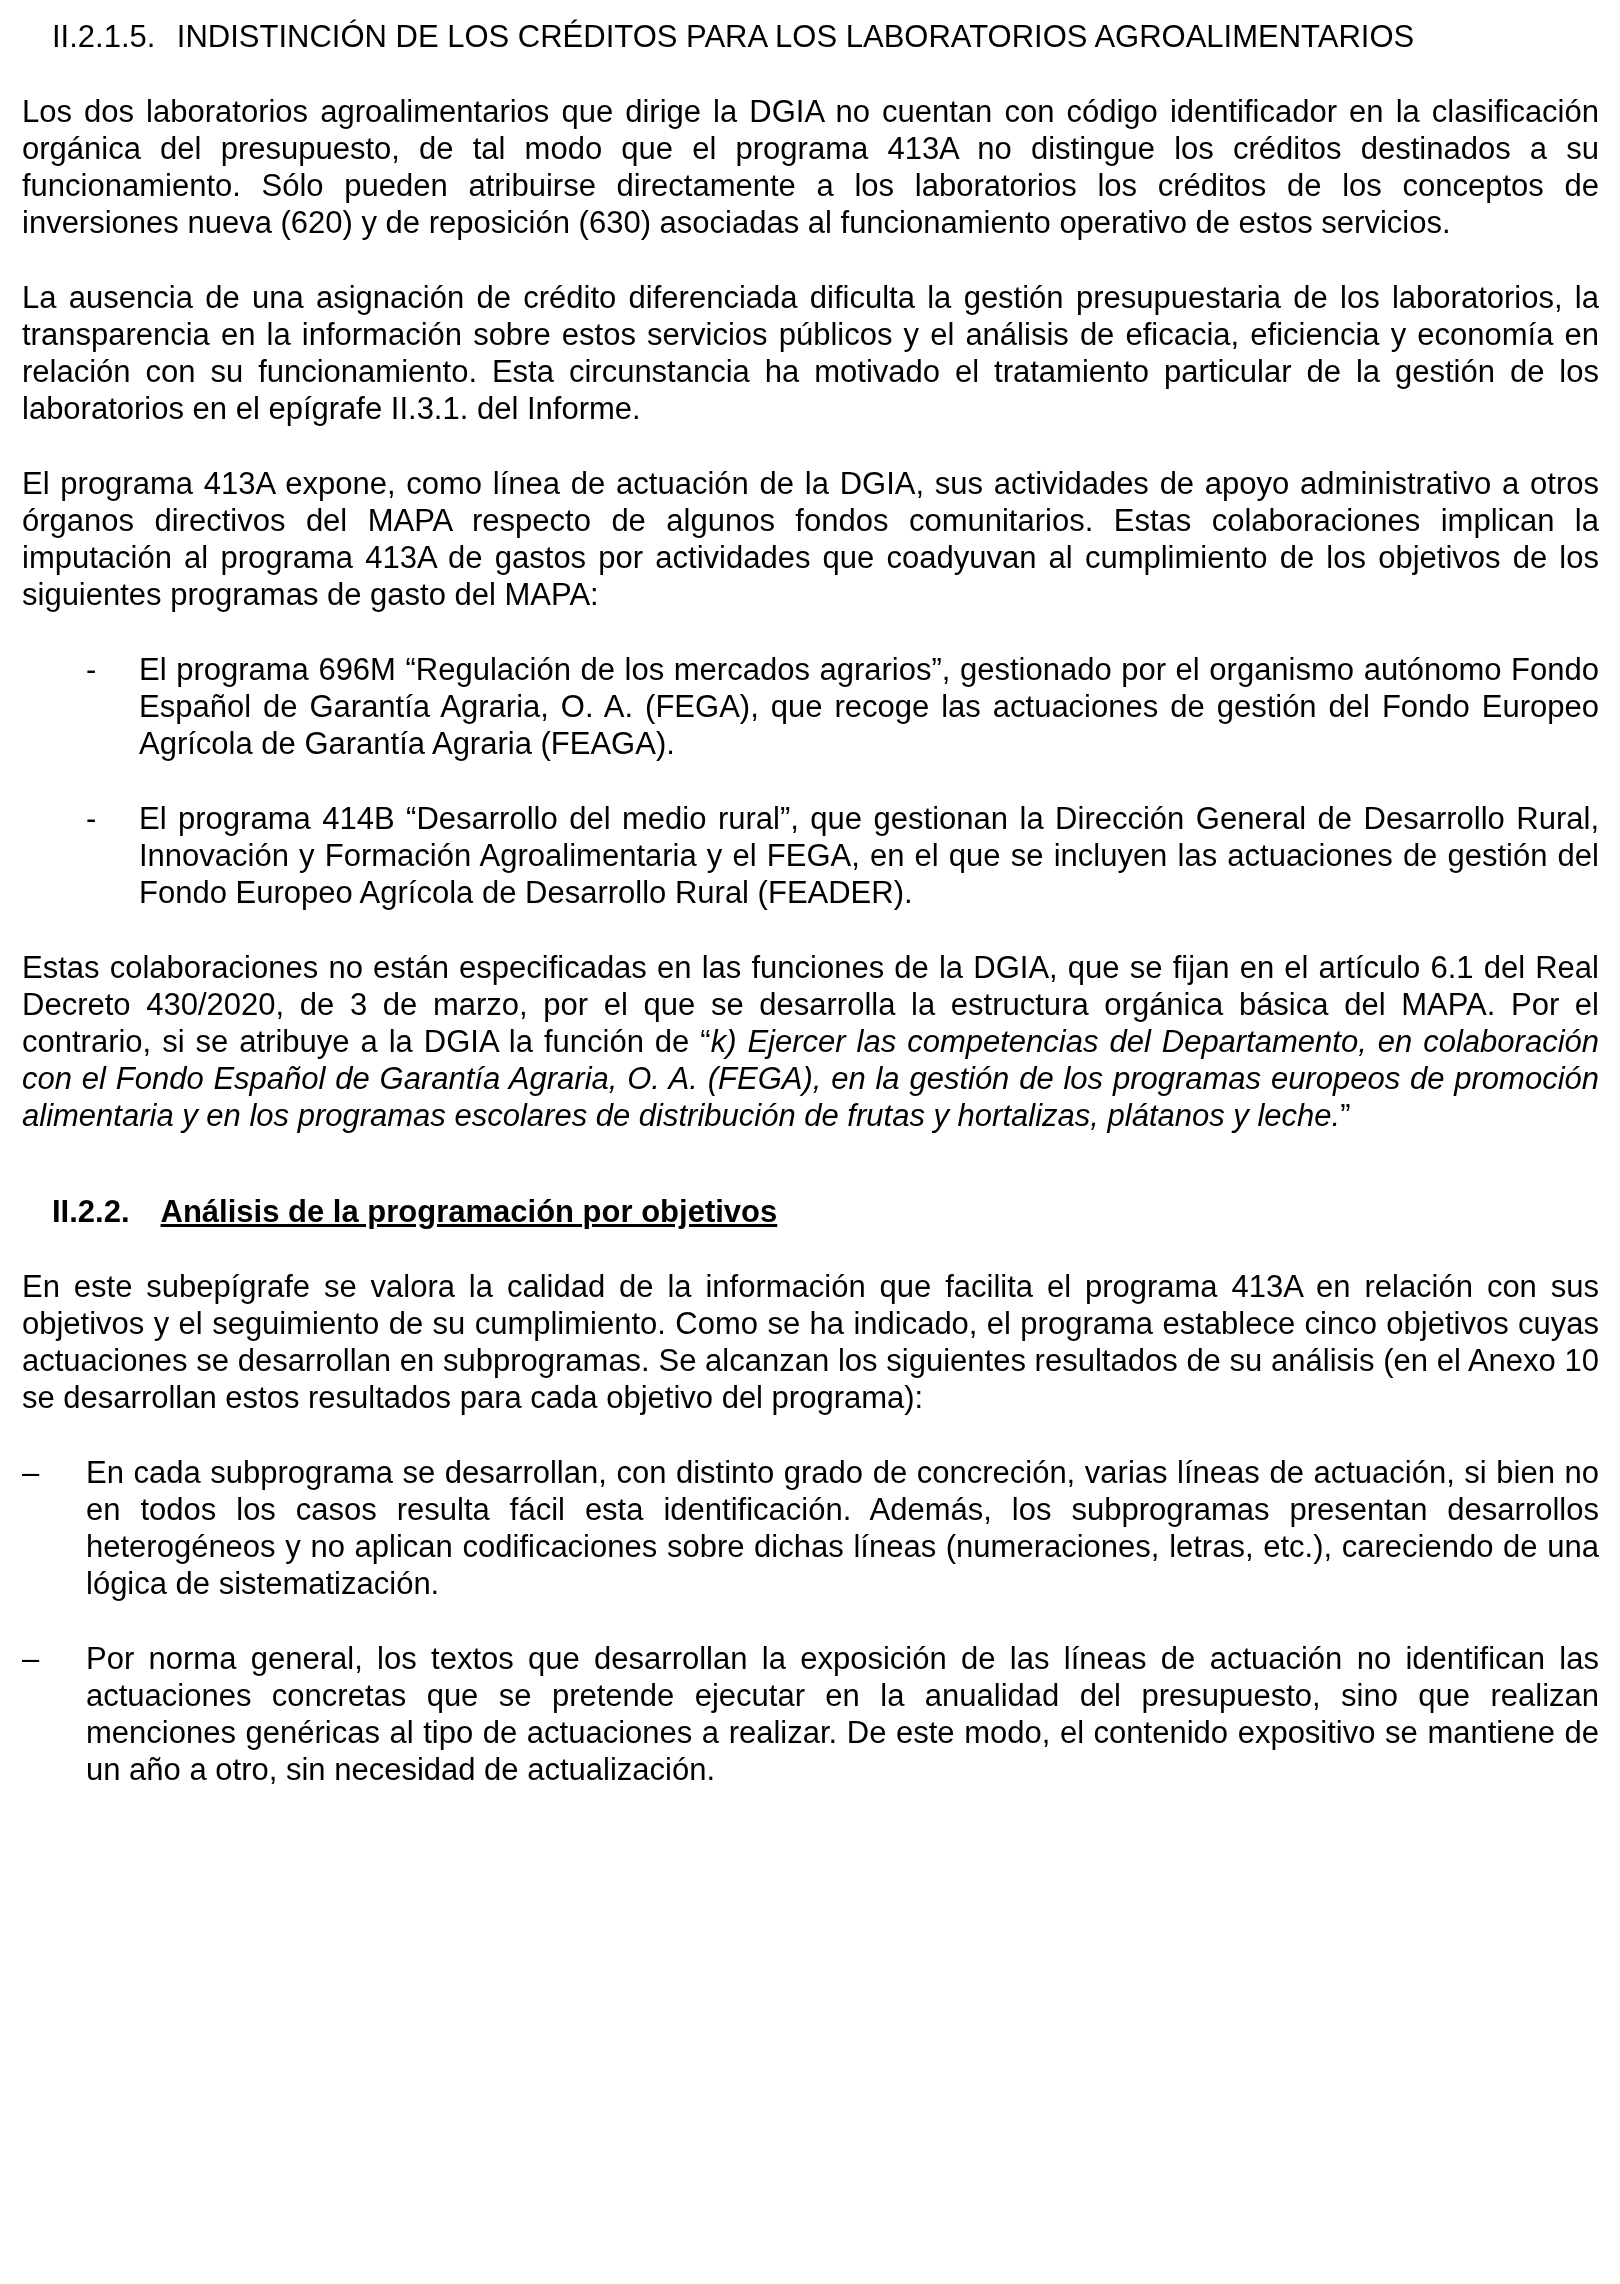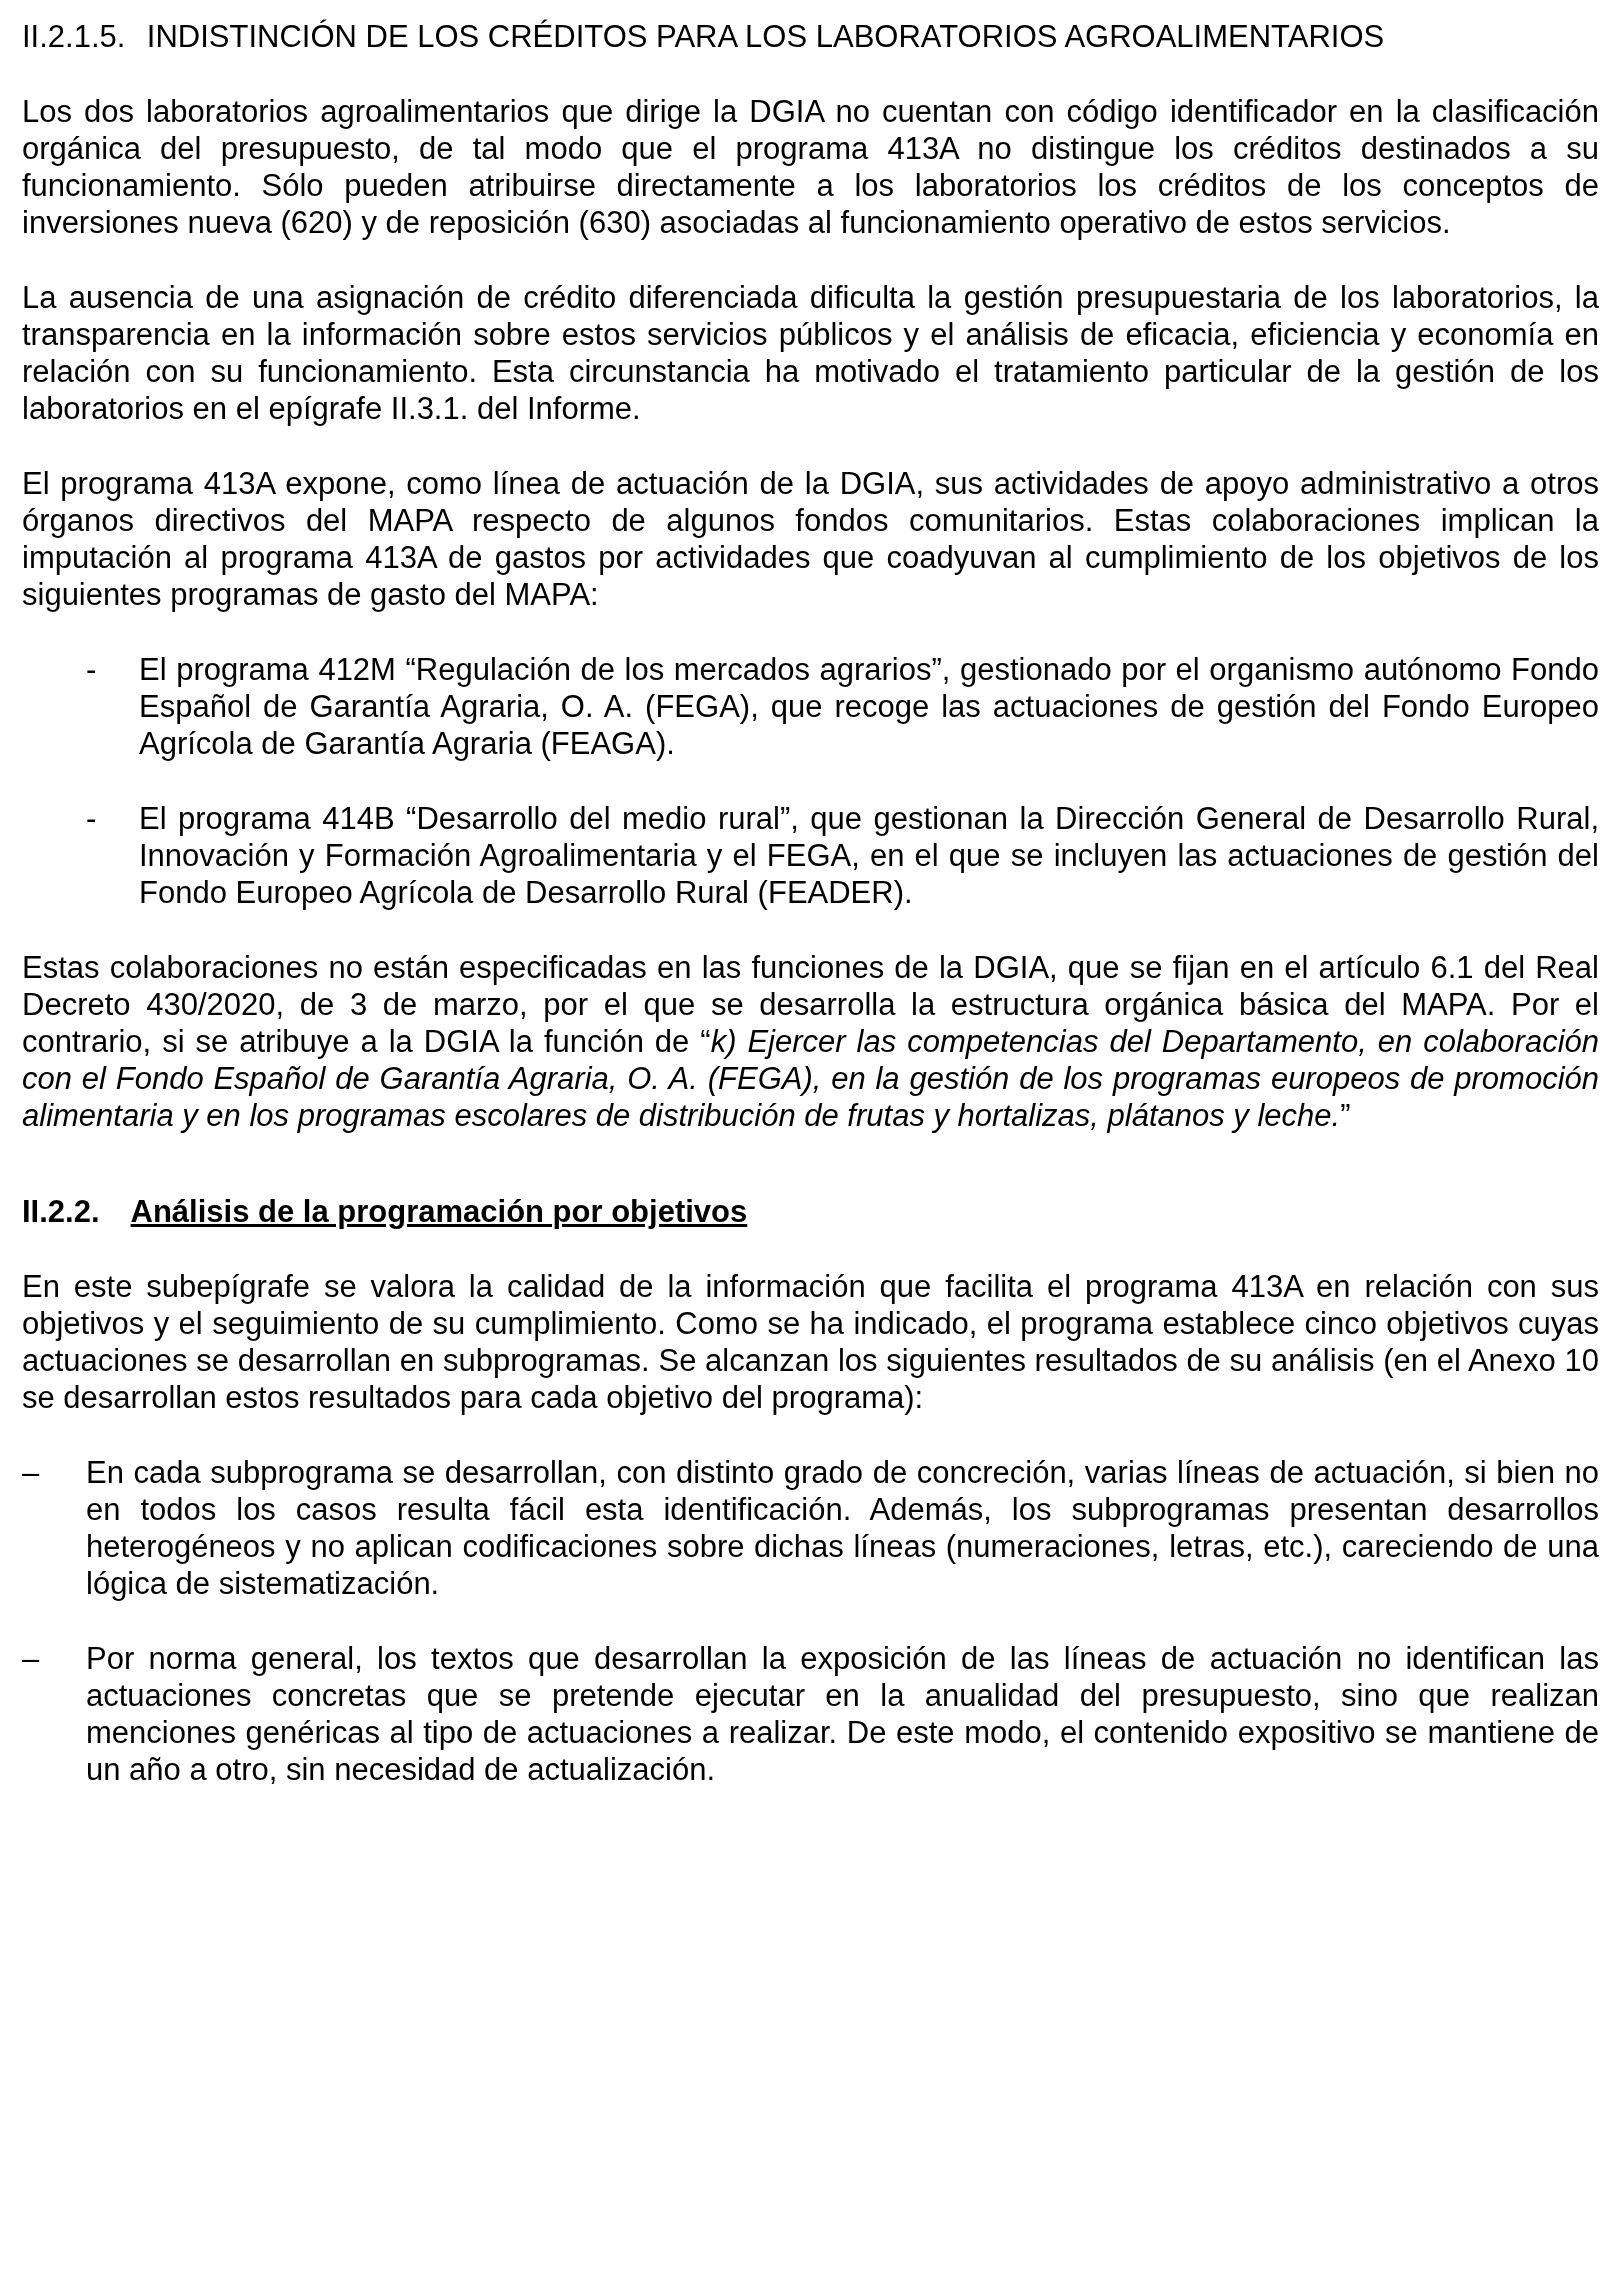--- a/index.html
+++ b/index.html
@@ -24,20 +24,21 @@
     font-size: 31px;
     font-weight: normal;
     margin: 38px 0 38px 0;
   }
   .heading:first-child {
     margin-top: 0;
   }
   .heading .hnum {
     display: inline-block;
     margin-right: 21.4px;
+    margin-left: 30px;
   }
   .heading-bold {
     font-weight: bold;
     margin-top: 59px;
     text-decoration: underline;
   }
   .heading-bold .hnum {
     margin-right: 31px;
   }
   .para {
@@ -76,21 +77,21 @@
 
   <p class="para">Los dos laboratorios agroalimentarios que dirige la DGIA no cuentan con código identificador en la clasificación orgánica del presupuesto, de tal modo que el programa 413A no distingue los créditos destinados a su funcionamiento. Sólo pueden atribuirse directamente a los laboratorios los créditos de los conceptos de inversiones nueva (620) y de reposición (630) asociadas al funcionamiento operativo de estos servicios.</p>
 
   <p class="para">La ausencia de una asignación de crédito diferenciada dificulta la gestión presupuestaria de los laboratorios, la transparencia en la información sobre estos servicios públicos y el análisis de eficacia, eficiencia y economía en relación con su funcionamiento. Esta circunstancia ha motivado el tratamiento particular de la gestión de los laboratorios en el epígrafe II.3.1. del Informe.</p>
 
 
   <p class="para">El programa 413A expone, como línea de actuación de la DGIA, sus actividades de apoyo administrativo a otros órganos directivos del MAPA respecto de algunos fondos comunitarios. Estas colaboraciones implican la imputación al programa 413A de gastos por actividades que coadyuvan al cumplimiento de los objetivos de los siguientes programas de gasto del MAPA:</p>
 
   <div class="bullet indented">
     <span class="marker">-</span>
-    <span class="btext">El programa 412M “Regulación de los mercados agrarios”, gestionado por el organismo autónomo Fondo Español de Garantía Agraria, O. A. (FEGA), que recoge las actuaciones de gestión del Fondo Europeo Agrícola de Garantía Agraria (FEAGA).</span>
+    <span class="btext">El programa 696M “Regulación de los mercados agrarios”, gestionado por el organismo autónomo Fondo Español de Garantía Agraria, O. A. (FEGA), que recoge las actuaciones de gestión del Fondo Europeo Agrícola de Garantía Agraria (FEAGA).</span>
   </div>
 
   <div class="bullet indented">
     <span class="marker">-</span>
     <span class="btext">El programa 414B “Desarrollo del medio rural”, que gestionan la Dirección General de Desarrollo Rural, Innovación y Formación Agroalimentaria y el FEGA, en el que se incluyen las actuaciones de gestión del Fondo Europeo Agrícola de Desarrollo Rural (FEADER).</span>
   </div>
 
   <p class="para"><span>Estas colaboraciones no están especificadas en las funciones de la DGIA, que se fijan en el artículo 6.1 del Real Decreto 430/2020, de 3 de marzo, por el que se desarrolla la estructura orgánica básica del MAPA. Por el contrario, si se atribuye a la DGIA la función de “</span><span class="italic">k) Ejercer las competencias del Departamento, en colaboración con el Fondo Español de Garantía Agraria, O. A. (FEGA), en la gestión de los programas europeos de promoción alimentaria y en los programas escolares de distribución de frutas y hortalizas, plátanos y leche.</span><span>”</span></p>
 
   <h2 class="heading heading-bold"><span class="hnum">II.2.2.</span><span class="htitle">Análisis de la programación por objetivos</span></h2>

